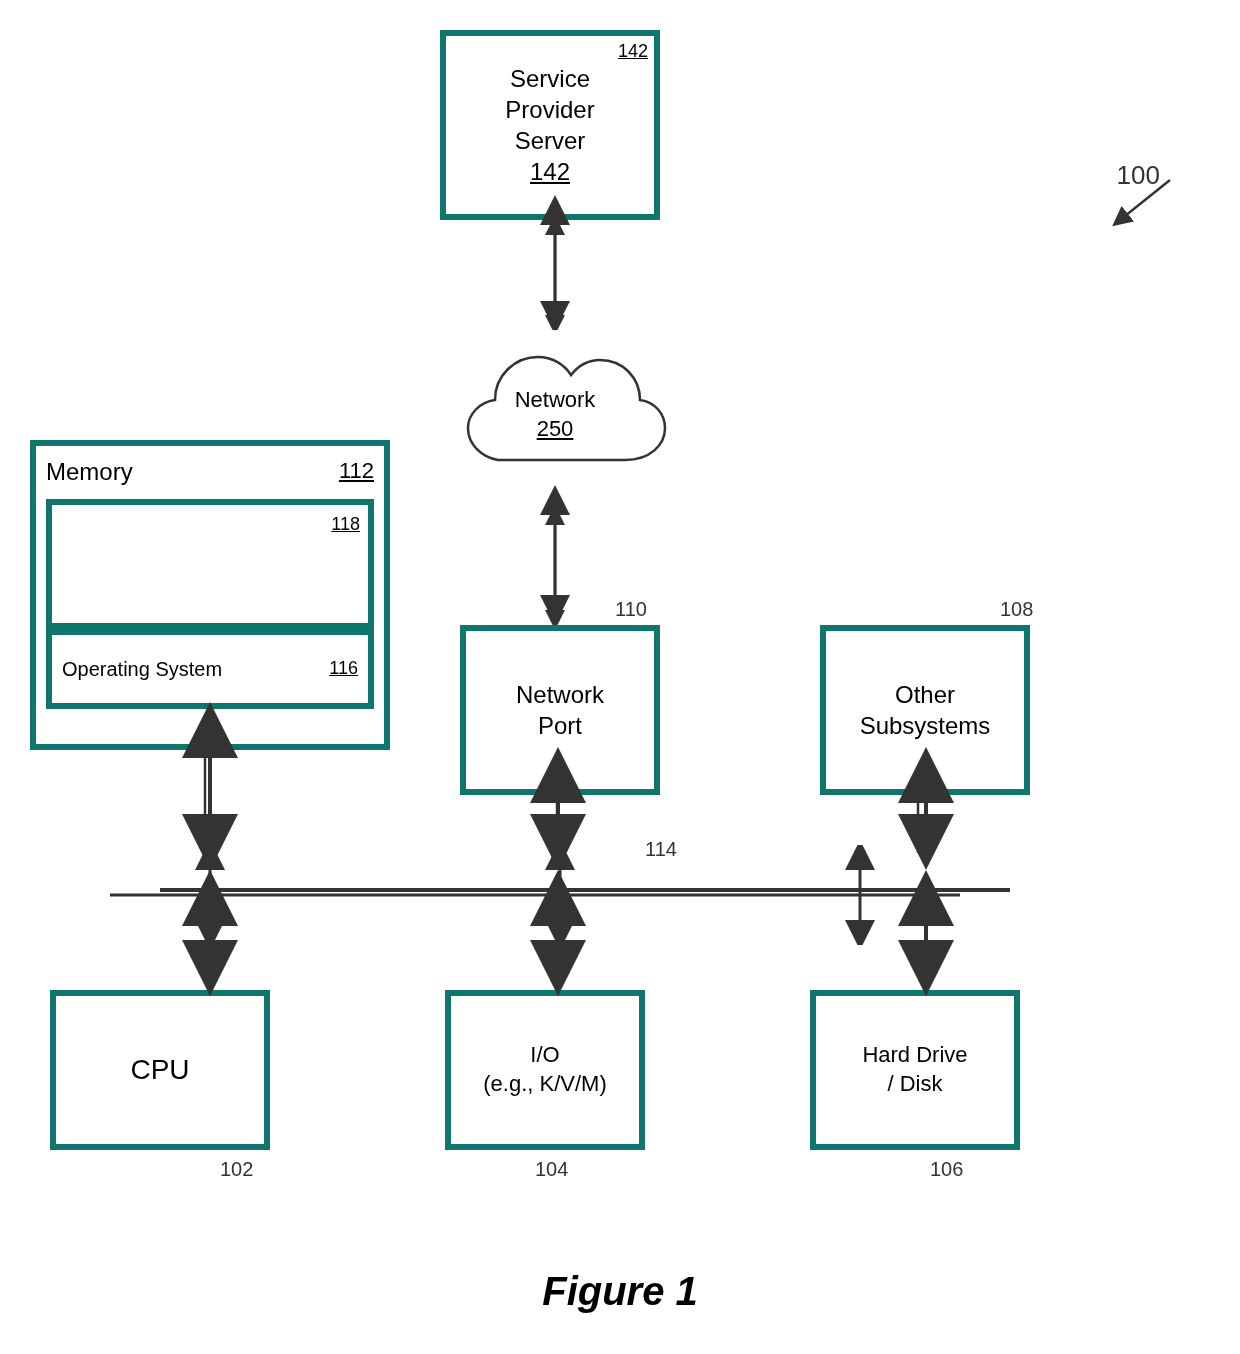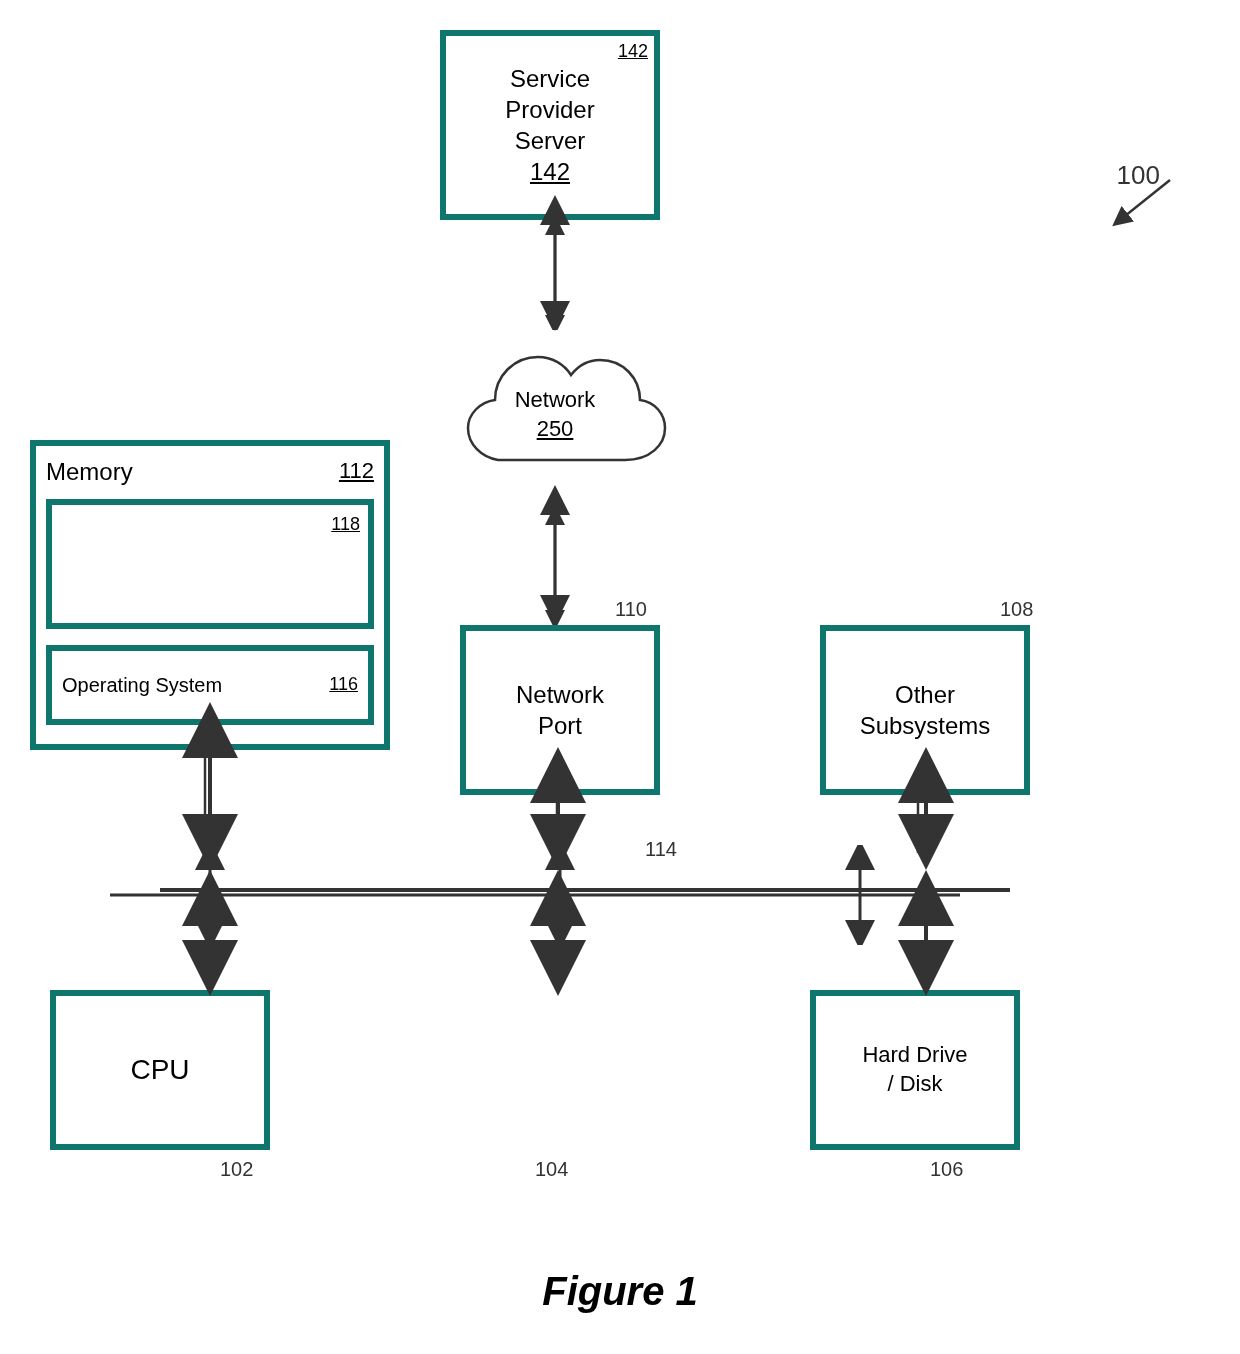--- a/index.html
+++ b/index.html
@@ -147,21 +147,21 @@
   </div>
 
   <div class="ref-label" style="left:1000px; top:598px;">108</div>
 
   <div class="box" style="left:30px; top:440px; width:360px; height:310px; font-size:24px; align-items:flex-start; justify-content:flex-start; padding:10px; flex-direction:column;">
     <div style="width:100%; display:flex; justify-content:space-between; align-items:center; margin-bottom:12px;">
       <span>Memory</span>
       <span style="text-decoration:underline; font-size:22px;">112</span>
     </div>
 
-    <div class="box" style="position:relative; width:100%; height:130px; margin-bottom:16px; font-size:20px; align-items:flex-start; padding:8px; flex-direction:column; justify-content:flex-start;">
+    <div class="box" style="position:relative; width:100%; height:130px; margin-bottom:0; font-size:20px; align-items:flex-start; padding:8px; flex-direction:column; justify-content:flex-start;">
       <div style="width:100%; display:flex; justify-content:space-between;">
         <span></span>
         <span style="text-decoration:underline; font-size:18px;">118</span>
       </div>
     </div>
 
     <div class="box" style="position:relative; width:100%; height:80px; font-size:20px; justify-content:space-between; padding:0 10px;">
       <span>Operating System</span>
       <span style="text-decoration:underline; font-size:18px;">116</span>
     </div>
@@ -198,20 +198,23 @@
     </defs>
   </svg>
 
   <div class="ref-label" style="left:645px; top:838px;">114</div>
 
   <div class="box" style="left:50px; top:990px; width:220px; height:160px; font-size:28px;">
     <span>CPU</span>
   </div>
   <div class="ref-label" style="left:220px; top:1158px;">102</div>
 
+  <div class="box" style="left:445px; top:990px; width:200px; height:160px; font-size:22px;">
+    <span>I/O<br>(e.g., K/V/M)</span>
+  </div>
   <div class="ref-label" style="left:535px; top:1158px;">104</div>
 
   <div class="box" style="left:810px; top:990px; width:210px; height:160px; font-size:22px;">
     <span>Hard Drive<br>/ Disk</span>
   </div>
   <div class="ref-label" style="left:930px; top:1158px;">106</div>
 
   <div class="figure-title">Figure 1</div>
 
   <svg style="position:absolute; left:195px; top:748px; width:20px; height:100px;" viewBox="0 0 20 100">

